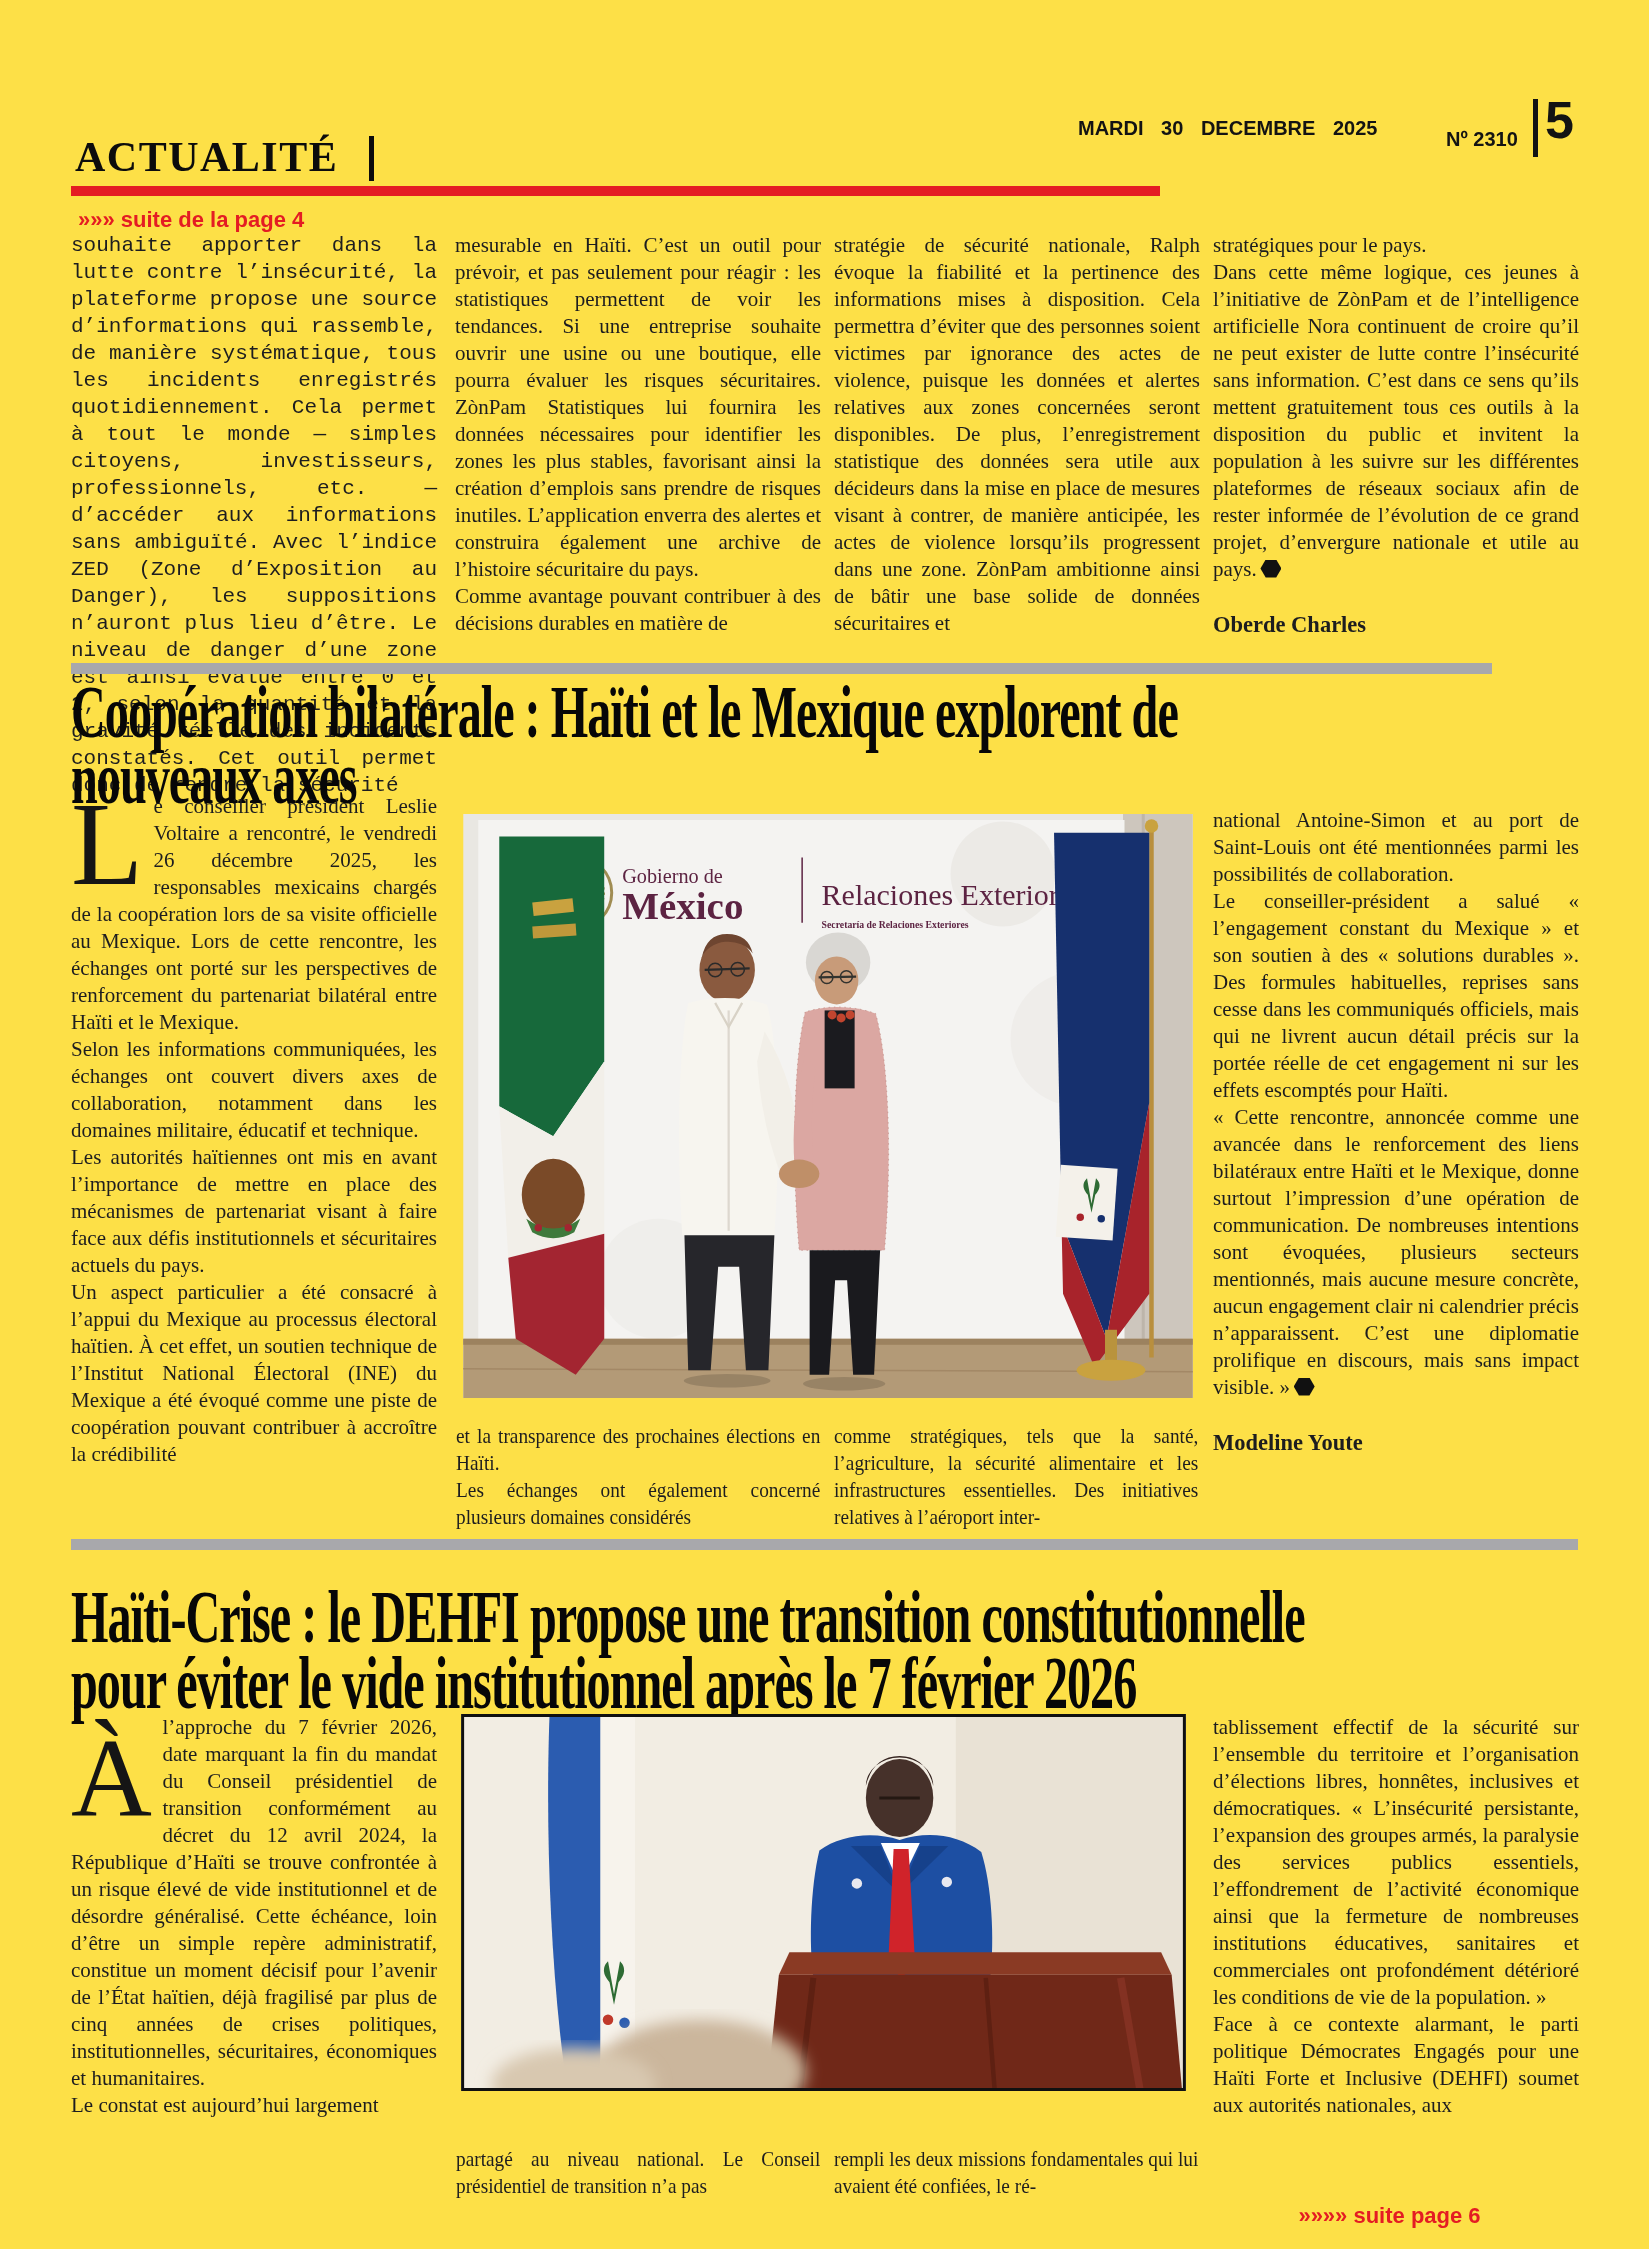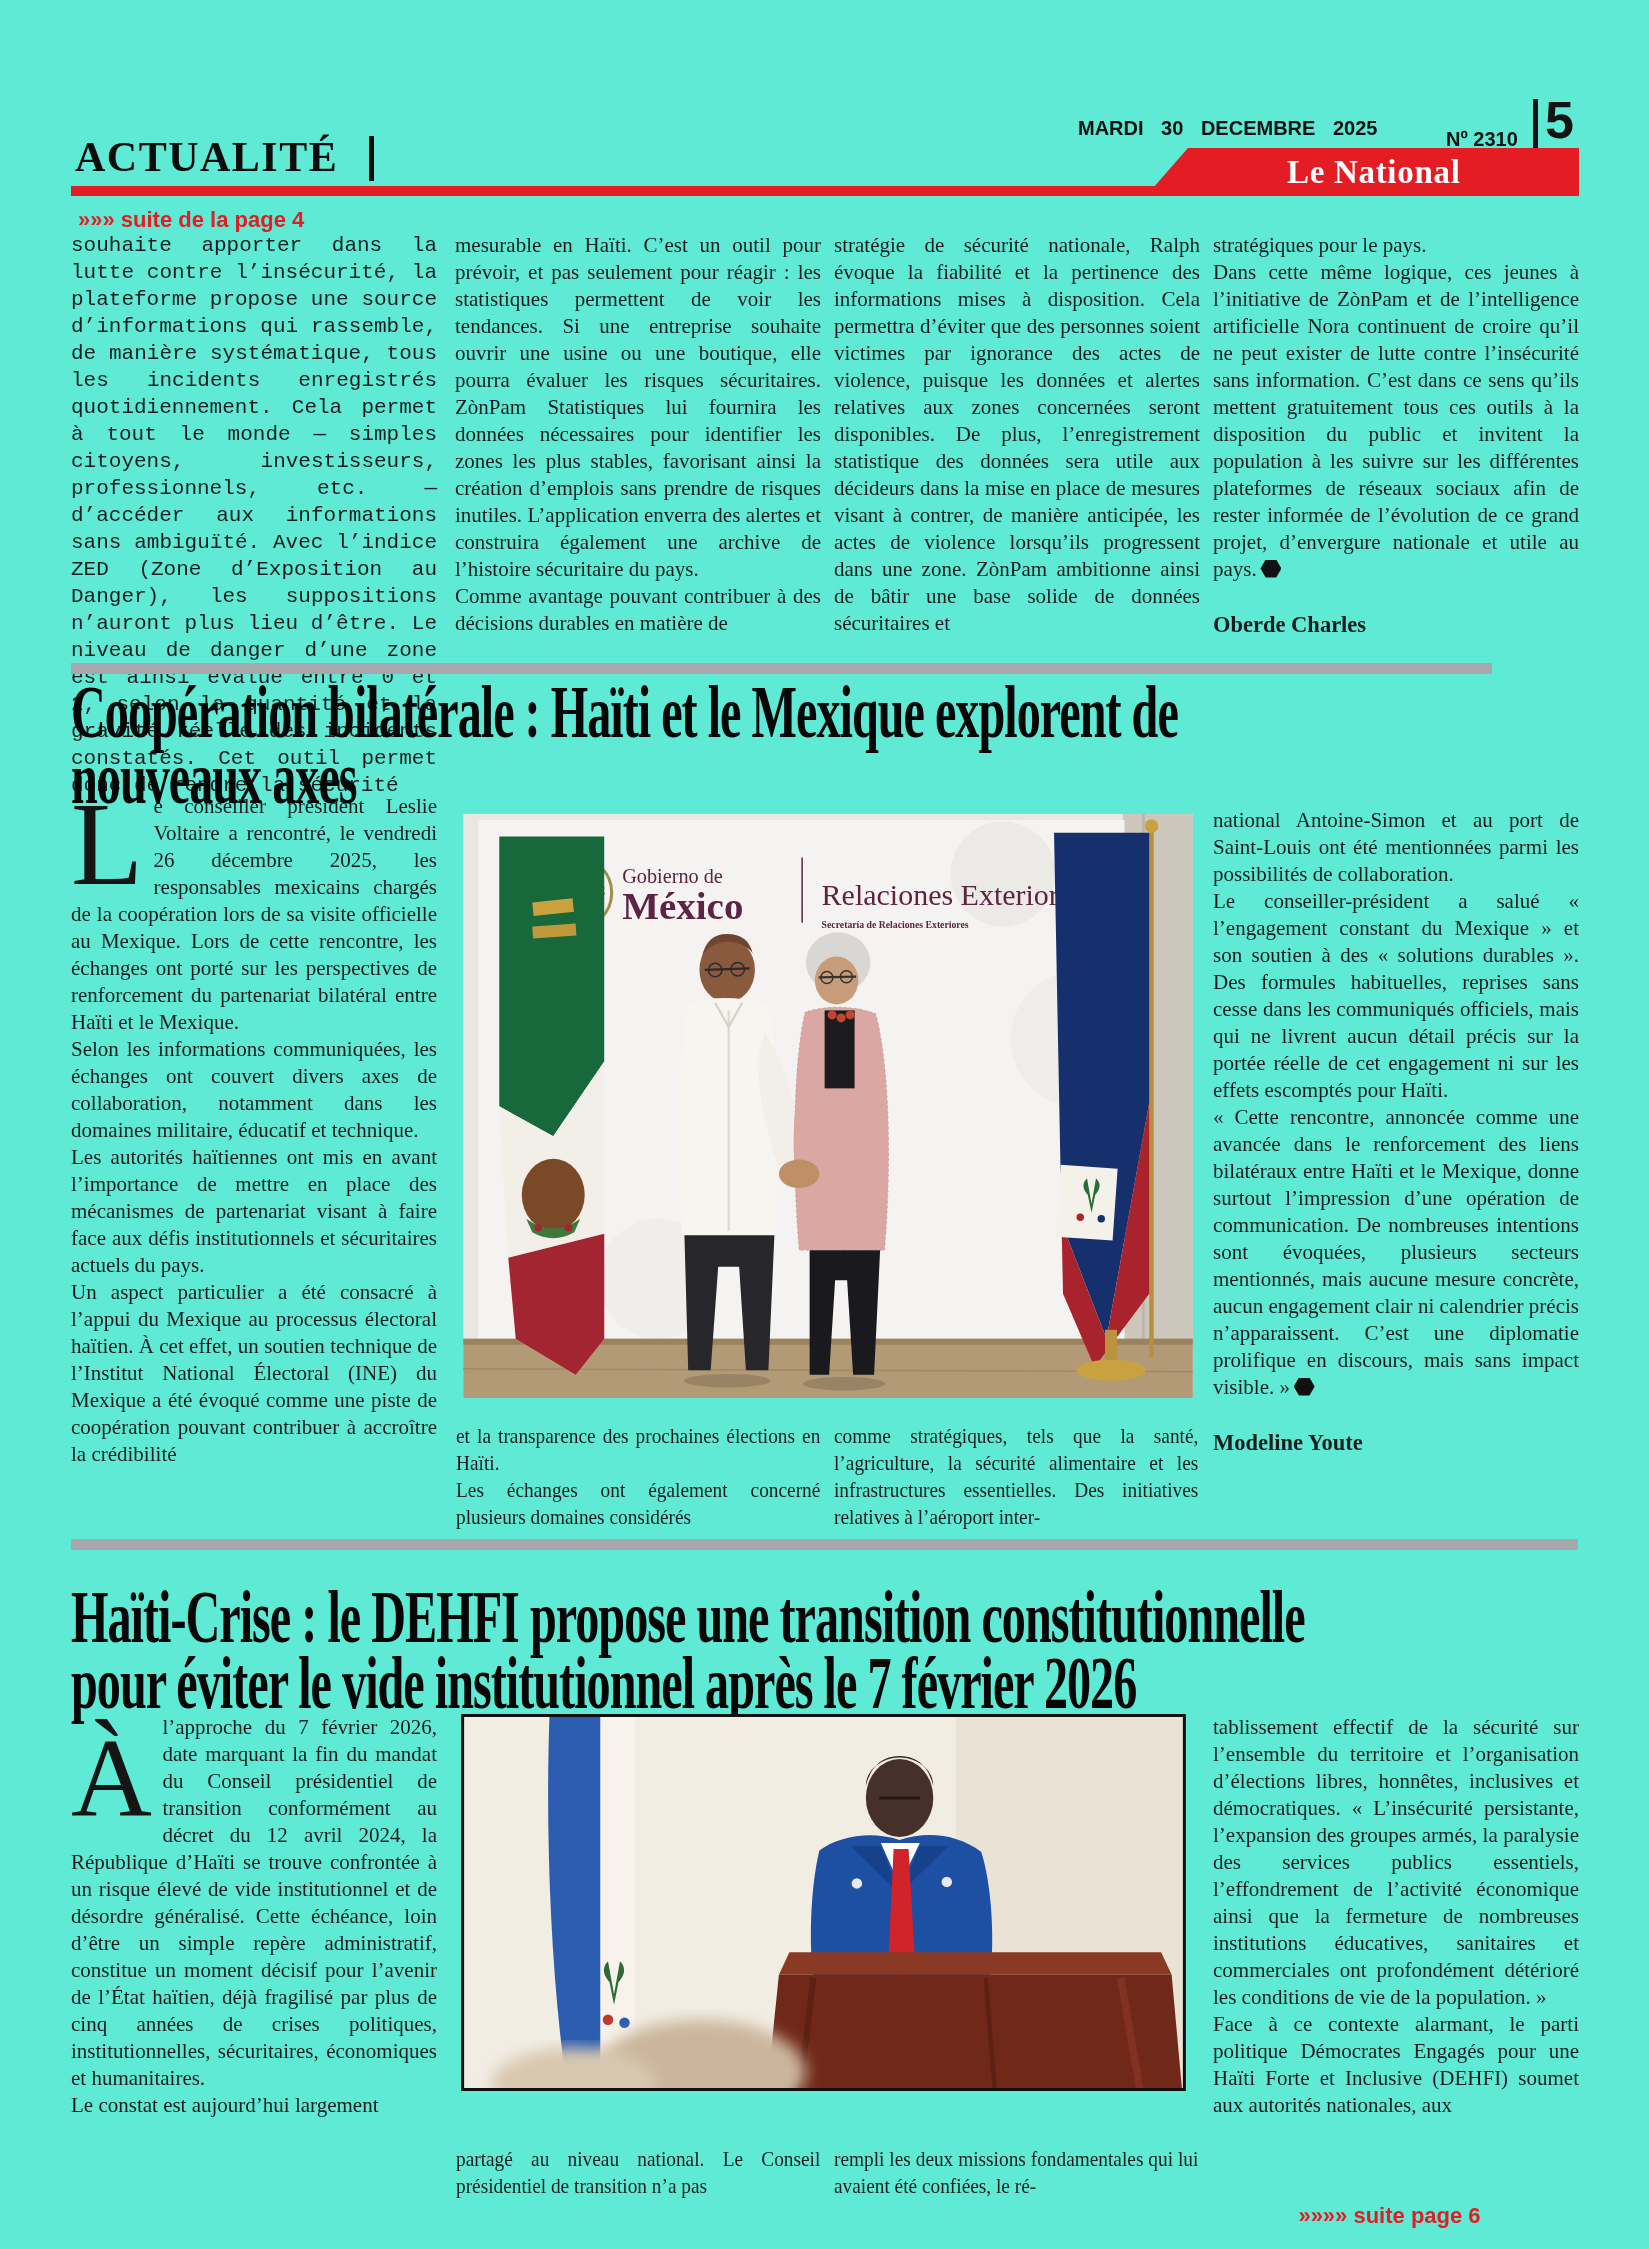--- a/index.html
+++ b/index.html
@@ -1,16 +1,16 @@
 <!DOCTYPE html>
 <html style="font-size:12px"><head>
 <meta charset="utf-8">
 <style>
   html,body{margin:0;padding:0;background:#ffffff;}
-  .page{position:relative;width:1650px;height:2250px;background:#5eead4;overflow:hidden;
+  .page{position:relative;width:1650px;height:2250px;background:#fde047;overflow:hidden;
         font-family:"Liberation Serif",serif;color:#1c1c1e;}
 
   
   .section-title{position:absolute;left:75px;top:133px;font-size:42px;font-weight:700;
                  letter-spacing:1.5px;color:#0c0c0c;font-family:"Liberation Serif",serif;}
   .section-pipe{position:absolute;left:369px;top:136px;width:5.2px;height:45px;background:#0c0c0c;}
   .red-rule{position:absolute;left:71px;top:186px;width:1089px;height:9.7px;}
   .brand-banner{position:absolute;left:1146px;top:148px;width:433px;height:48px;
                 clip-path:polygon(42px 0,100% 0,100% 100%,0 100%);
                 display:flex;align-items:center;justify-content:center;}
@@ -54,23 +54,20 @@
 
 <div class="page">
 
   <div class="section-title">ACTUALITÉ</div>
   <div class="section-pipe"></div>
   <div class="masthead-date">MARDI 30 DECEMBRE 2025</div>
   <div class="masthead-issue">Nº 2310</div>
   <div class="page-num-bar"></div>
   <div class="page-num">5</div>
   <div class="red-rule" style="background:#e41c23;"></div>
-  <div class="brand-banner" style="background:#e41c23;">
-    <span>Le National</span>
-  </div>
   <div class="jump-from" style="color:#e41c23;">»»» suite de la page 4</div>
 
   <div class="col body-text" style="left:71px;top:232px;font-family:Liberation Mono, monospace;">
     <span class="flow">souhaite apporter dans la lutte contre l’insécurité, la plateforme propose une source d’informations qui rassemble, de manière systématique, tous les incidents enregistrés quotidiennement. Cela permet à tout le monde — simples citoyens, investisseurs, professionnels, etc. — d’accéder aux informations sans ambiguïté. Avec l’indice ZED (Zone d’Exposition au Danger), les suppositions n’auront plus lieu d’être. Le niveau de danger d’une zone est ainsi évalué entre 0 et 2, selon la quantité et la gravité réelle des incidents constatés. Cet outil permet donc de rendre la sécurité</span>
   </div>
   <div class="col body-text" style="left:455px;top:232px;">
     <span class="flow">mesurable en Haïti. C’est un outil pour prévoir, et pas seulement pour réagir : les statistiques permettent de voir les tendances. Si une entreprise souhaite ouvrir une usine ou une boutique, elle pourra évaluer les risques sécuritaires. ZònPam Statistiques lui fournira les données nécessaires pour identifier les zones les plus stables, favorisant ainsi la création d’emplois sans prendre de risques inutiles. L’application enverra des alertes et construira également une archive de l’histoire sécuritaire du pays.
 Comme avantage pouvant contribuer à des décisions durables en matière de</span>
   </div>
   <div class="col body-text" style="left:834px;top:232px;">

